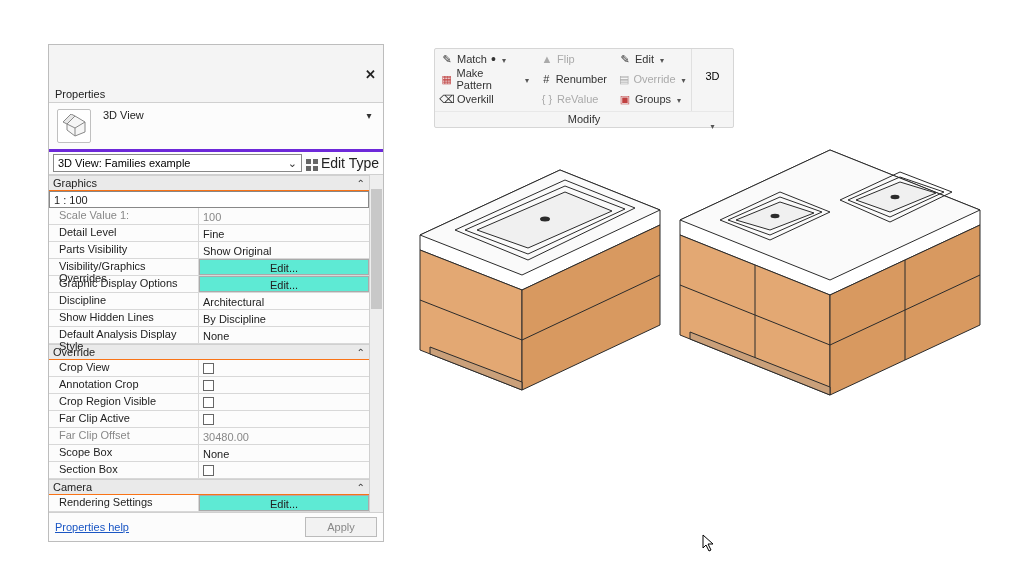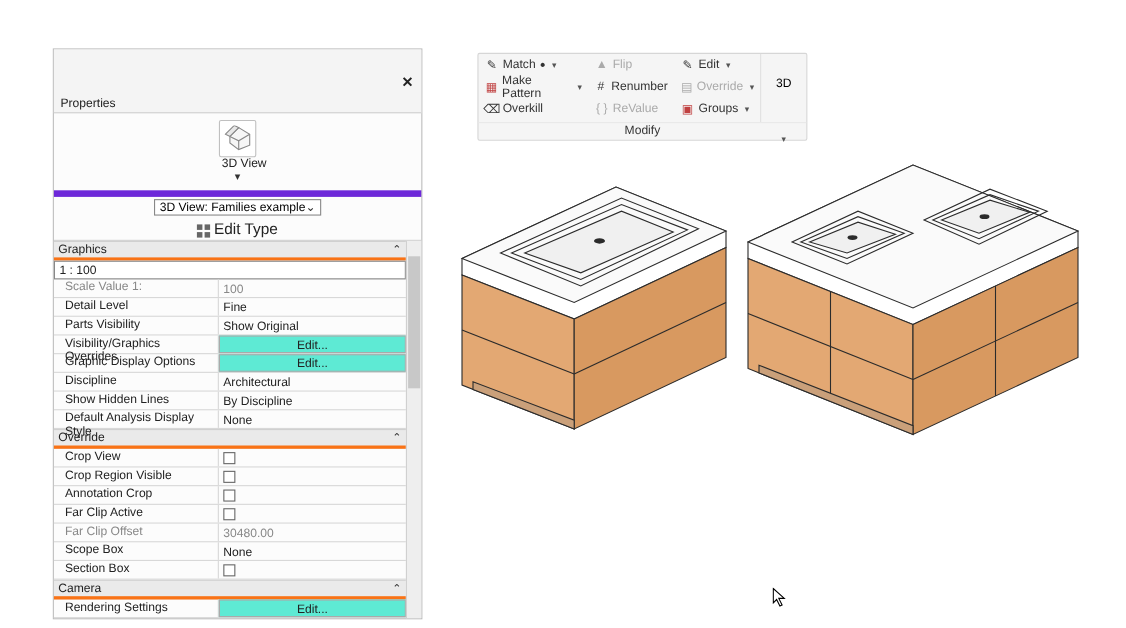--- a/index.html
+++ b/index.html
@@ -11,30 +11,30 @@
   background: #fcfcfc; border: 1px solid #bdbdbd; font-size: 11px;
 }
 .prop-titlebar {
   display: flex; align-items: center; justify-content: space-between;
   padding: 2px 4px 2px 6px; background: #f4f4f4; border-bottom: 1px solid #d0d0d0;
 }
 .prop-title { color: #222; margin-top: 41px; }
 .close-x { width: 14px; height: 14px; cursor: pointer; }
 .close-x::before { content: "✕"; font-size: 13px; font-weight: bold; color: #222; }
 
-.type-header { display: flex; align-items: center; padding: 6px 8px; border-bottom: 6px solid #6d28d9; flex-direction: column; }
+.type-header { display: flex; align-items: flex-start; padding: 6px 8px; border-bottom: 3px solid #6d28d9; }
 .type-icon {
   width: 34px; height: 34px; border: 1px solid #c0c0c0; background: #fff; border-radius: 2px;
   display: flex; align-items: center; justify-content: center;
 }
 .type-label { margin-left: 12px; flex: 1; color: #222; }
 .type-drop { width: 12px; text-align: center; }
 .type-drop::before { content: "▾"; font-size: 10px; color: #333; }
 
-.selector-row { display: flex; align-items: center; border-bottom: 1px solid #d0d0d0; padding: 2px 4px; gap: 4px; flex-direction: column; }
+.selector-row { display: flex; align-items: center; border-bottom: 1px solid #d0d0d0; padding: 2px 4px; gap: 4px; }
 .selector {
   flex: 1; border: 1px solid #888; background: #fff; height: 18px; display: flex; align-items: center;
   justify-content: space-between; padding: 0 4px; font-size: 11px;
 }
 .selector .caret::before { content: "⌄"; font-size: 11px; color: #333; }
 .edit-type-btn {
   display: flex; align-items: flex-end; gap: 3px; border: none; background: transparent; font-size: 14px; color: #222;
   cursor: pointer;
 }
 .edit-type-btn .grid-icon {
@@ -46,21 +46,21 @@
     linear-gradient(#666,#666) 7px 7px/5px 5px no-repeat;
 }
 
 .grid-body { display: flex; }
 .grid-col { flex: 1; }
 .scroll-col { width: 14px; background: #eee; border-left: 1px solid #d0d0d0; position: relative; }
 .scroll-thumb { position: absolute; top: 14px; left: 1px; right: 1px; height: 120px; background: #c8c8c8; }
 
 .section-row {
   display: flex; align-items: flex-start; justify-content: space-between;
-  background: #eaeaea; border-top: 1px solid #d0d0d0; border-bottom: 3px solid #f97316;
+  background: #eaeaea; border-top: 1px solid #d0d0d0; border-bottom: 1px solid #f97316;
   padding: 1px 4px; font-size: 11px; color: #222;
 }
 .section-row .collapse::before { content: "⌃"; font-size: 10px; color: #333; }
 
 .prop-row { display: flex; align-items: stretch; border-bottom: 1px solid #d8d8d8; height: 17px; }
 .prop-label { width: 150px; padding: 1px 4px 0 10px; border-right: 1px solid #d8d8d8; color: #222; }
 .prop-label.disabled { color: #888; }
 .prop-value { flex: 1; padding: 1px 4px 0 4px; color: #222; display: flex; align-items: center; }
 .prop-value.input { background: #fff; border: 1px solid #888; margin: 0; height: 17px; }
 .prop-value.disabled { color: #888; }
@@ -181,27 +181,27 @@
         <span class="collapse"></span>
       </div>
 
       <div class="prop-row">
         <div class="prop-label">Crop View</div>
         <div class="prop-value">
             <span class="chk"></span>
           </div>
       </div>
       <div class="prop-row">
+        <div class="prop-label">Annotation Crop</div>
+        <div class="prop-value">
+            <span class="chk"></span>
+          </div>
+      </div>
+      <div class="prop-row">
         <div class="prop-label">Crop Region Visible</div>
-        <div class="prop-value">
-            <span class="chk"></span>
-          </div>
-      </div>
-      <div class="prop-row">
-        <div class="prop-label">Annotation Crop</div>
         <div class="prop-value">
             <span class="chk"></span>
           </div>
       </div>
       <div class="prop-row">
         <div class="prop-label">Far Clip Active</div>
         <div class="prop-value">
             <span class="chk"></span>
           </div>
       </div>
@@ -229,20 +229,24 @@
         <div class="prop-label">Rendering Settings</div>
         <div class="prop-value btn">Edit...</div>
       </div>
 
     </div>
     <div class="scroll-col">
       <div class="scroll-thumb"></div>
     </div>
   </div>
 
+  <div class="footer-row">
+    <span class="help-link">Properties help</span>
+    <span class="apply-btn">Apply</span>
+  </div>
 </div>
 
 <div class="ribbon-panel">
   <div class="ribbon-grid">
     <div class="ribbon-col c1">
       <div class="ribbon-item">
         <span class="ri-icon">✎</span>
         <span>Match</span>
         <span style="font-size:14px;line-height:8px;">•</span>
           <span class="caret"></span>

